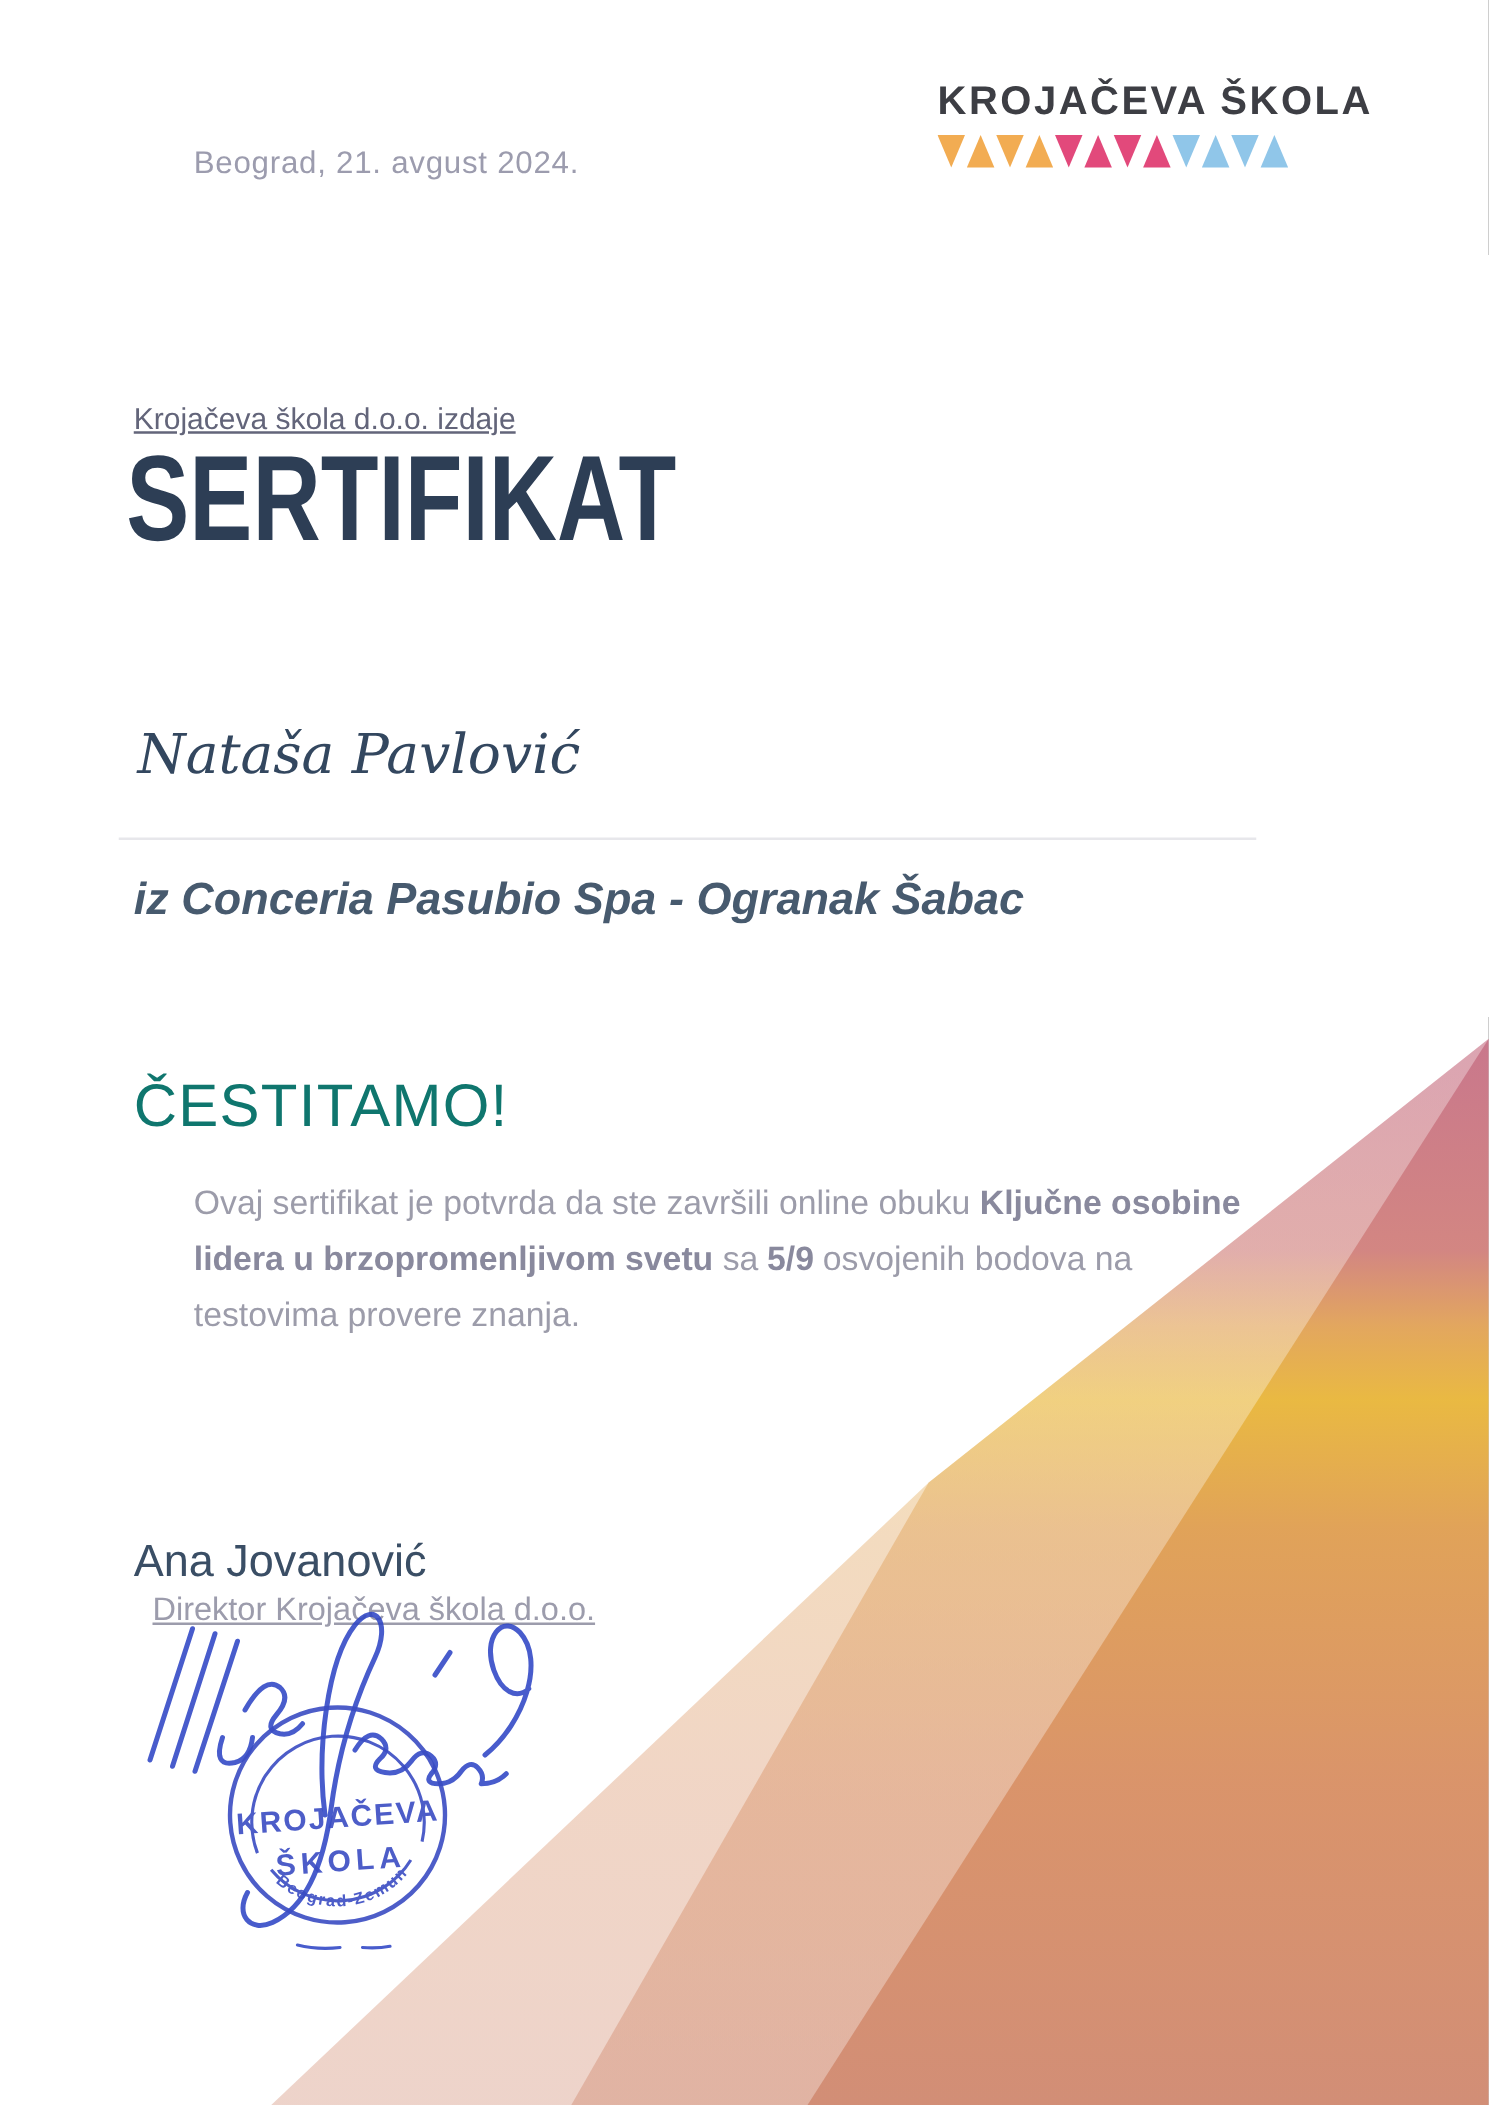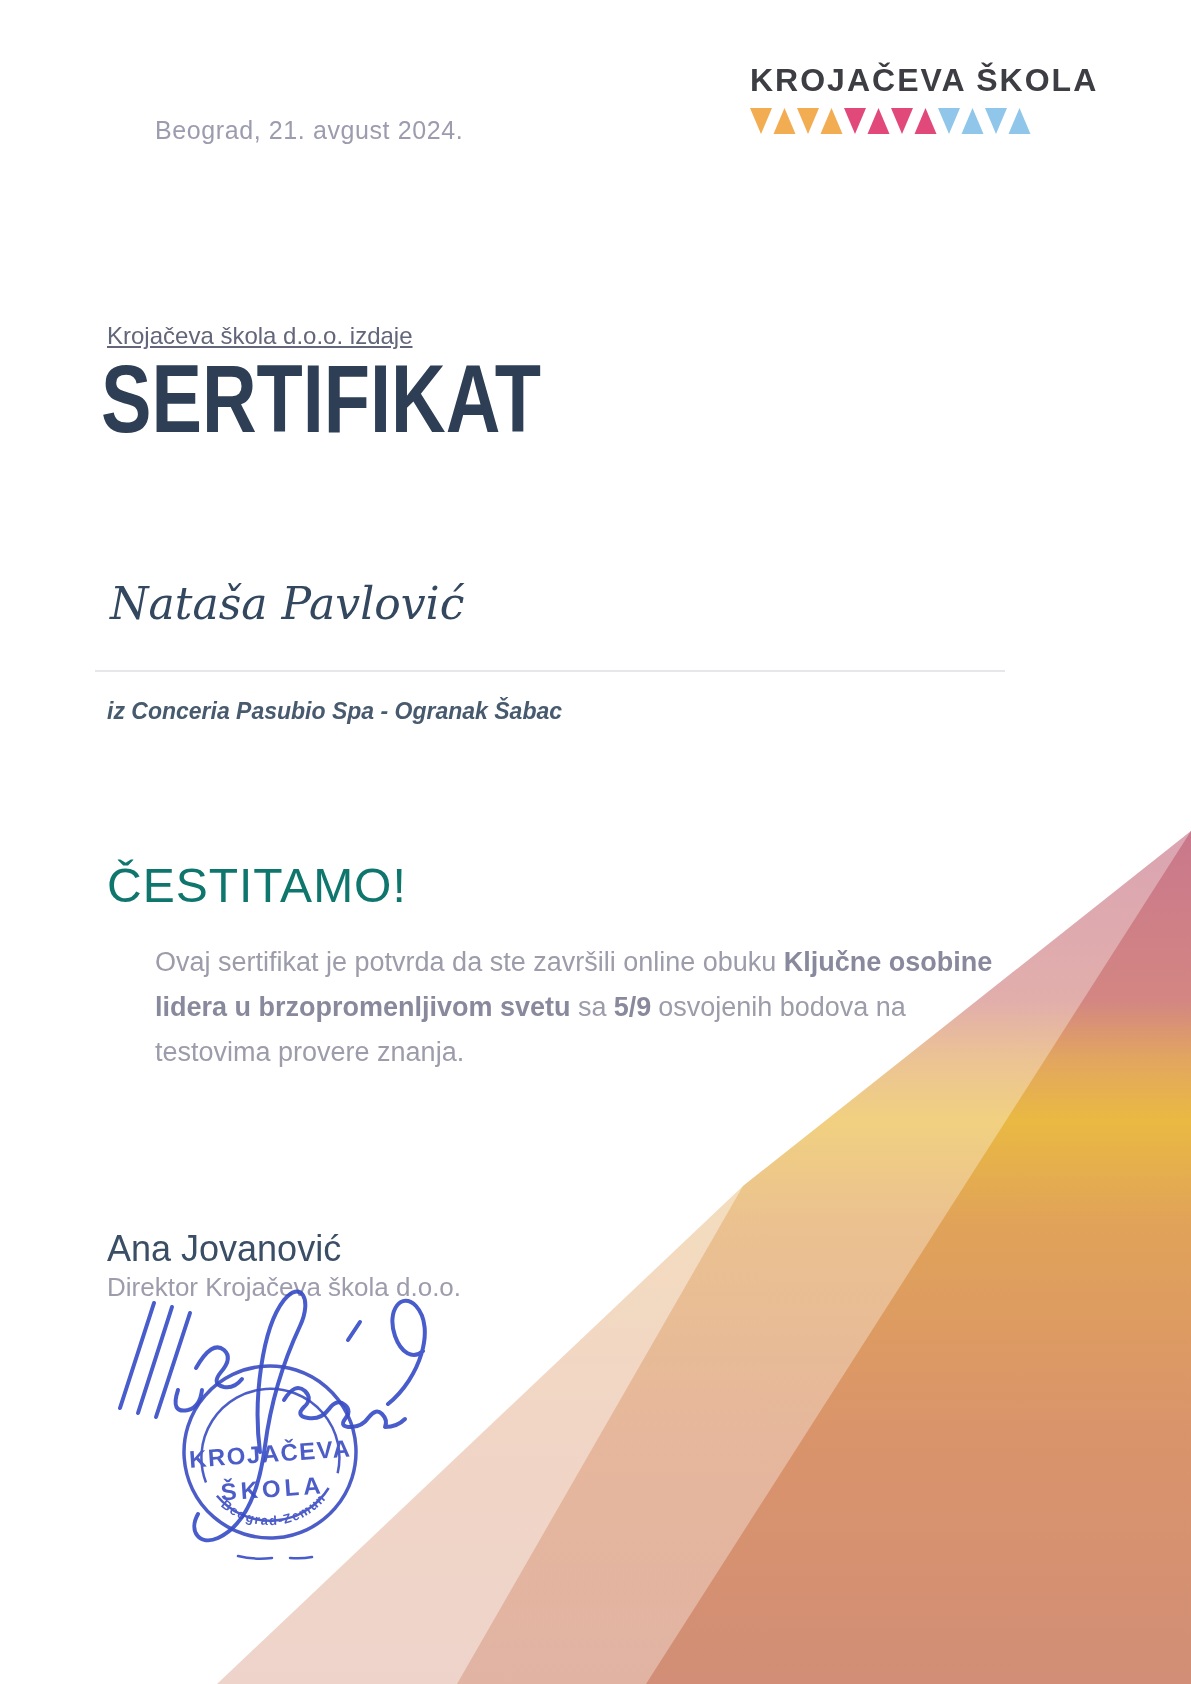--- a/index.html
+++ b/index.html
@@ -38,41 +38,41 @@
     position:absolute;left:110px;top:578px;
     font-family:"DejaVu Serif", serif;font-style:italic;
     font-size:44px;color:#33475F;white-space:nowrap;z-index:2;
   }
   .name-underline{
     position:absolute;left:95px;top:670px;width:910px;height:2px;
     background:#E7E7EB;z-index:1;
   }
   .recipient-origin{
     position:absolute;left:107px;top:698px;
-    font-size:23px;font-weight:700;font-style:italic;color:#475A6E;
+    font-size:36px;font-weight:700;font-style:italic;color:#475A6E;
     white-space:nowrap;z-index:2;
   }
   .congrats{
     position:absolute;left:107px;top:858px;
     font-size:48px;color:#0f766e;letter-spacing:1px;z-index:2;
   }
   .body-text{
     position:absolute;left:107px;top:940px;
     font-size:27px;line-height:45px;color:#9C9CAA;z-index:2;white-space:nowrap;margin-left:48px;
   }
   .body-text .bold{font-weight:700;color:#89899D;}
   .body-text .score{font-weight:700;color:#89899D;padding:0 7px;}
 
   .signatory-name{
     position:absolute;left:107px;top:1228px;
     font-size:36px;color:#3A4E65;z-index:2;
   }
   .signatory-role{
-    position:absolute;left:107px;top:1272px;
-    font-size:26px;color:#9C9CAC;z-index:2;
+    position:absolute;left:122px;top:1272px;
+    font-size:26px;color:#9C9CAC;z-index:2;text-decoration:underline;
   }
   .stamp-text{font-weight:700;}
 </style>
 </head>
 <body>
 
 <div class="page">
 
   <svg class="decor-svg" viewBox="0 0 1191 1684" xmlns="http://www.w3.org/2000/svg" aria-hidden="true">
     <defs>

